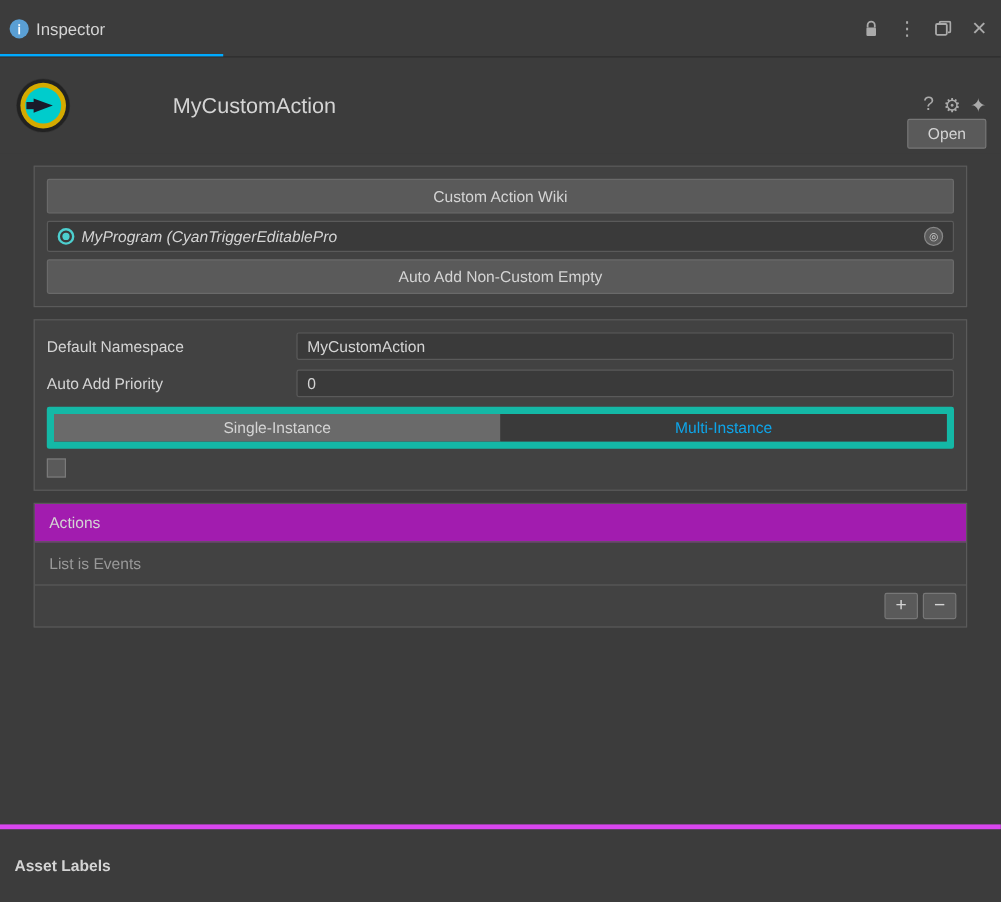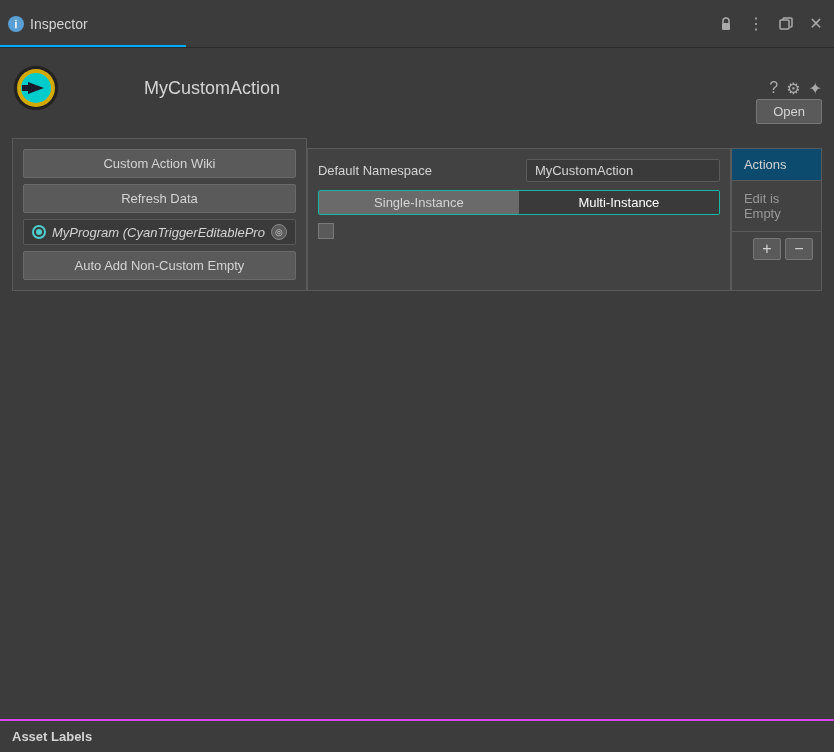--- a/index.html
+++ b/index.html
@@ -114,22 +114,23 @@
       cursor: pointer;
       font-size: 13px;
       border-radius: 2px;
       position: absolute;
       right: 12px;
       bottom: 4px;
     }
 
     
     .main-content {
-      padding: 10px 12px;
-      display: flex;
+      padding: 10px 28px;
+      display: flex;
+      flex-direction: column;
       gap: 0;
     }
 
     .panel {
       background: #424242;
       border: 1px solid #5a5a5a;
       padding: 10px;
       display: flex;
       flex-direction: column;
       gap: 6px;
@@ -190,42 +191,42 @@
       padding: 10px;
       display: flex;
       flex-direction: column;
       gap: 8px;
       margin-top: 10px;
     }
 
     .instance-type-buttons {
       display: flex;
       flex: 1;
-      border: 1px solid #14b8a6;
+      border: 6px solid #14b8a6;
       border-radius: 2px;
       overflow: hidden;
     }
 
     .instance-btn {
       flex: 1;
       padding: 4px 8px;
       text-align: center;
       cursor: pointer;
       font-size: 13px;
       border: none;
     }
 
     .instance-btn.active {
       background: #6a6a6a;
       color: #d4d4d4;
     }
 
     .instance-btn.inactive {
       background: #3a3a3a;
-      color: #ffffff;
+      color: #0ea5e9;
     }
 
     .checkbox {
       width: 16px;
       height: 16px;
       background: #5a5a5a;
       border: 1px solid #7a7a7a;
       display: flex;
       align-items: center;
       justify-content: center;
@@ -234,21 +235,21 @@
 
     
     .actions-panel {
       background: #424242;
       border: 1px solid #5a5a5a;
       margin-top: 10px;
     }
 
     .actions-header {
       padding: 8px 12px;
-      background: #0c4a6e;
+      background: #a21caf;
       border-bottom: 1px solid #5a5a5a;
       font-size: 13px;
       color: #d4d4d4;
     }
 
     .actions-empty {
       padding: 10px 12px;
       color: #999;
       font-size: 13px;
       border-bottom: 1px solid #5a5a5a;
@@ -274,23 +275,23 @@
       justify-content: center;
       border-radius: 2px;
     }
 
     
     .asset-labels {
       position: absolute;
       bottom: 0;
       left: 0;
       right: 0;
-      padding: 8px 12px;
+      padding: 23px 12px;
       background: #3c3c3c;
-      border-top: 2px solid #d946ef;
+      border-top: 4px solid #d946ef;
     }
 
     .asset-labels-title {
       font-size: 13px;
       font-weight: bold;
       color: #d4d4d4;
     }
 
     
     .asset-icon-svg {
@@ -384,56 +385,59 @@
     <span class="header-icon-btn">⚙</span>
     <span class="header-icon-btn">✦</span>
   </div>
   <button class="open-btn">Open</button>
 </div>
 
 <div class="main-content">
 
   <div class="panel">
     <button class="full-btn">Custom Action Wiki</button>
-    <button class="full-btn">Refresh Data</button>
     <div class="field-row">
       <div class="field-value">
         <div class="obj-icon">
           <div class="obj-icon-inner"></div>
         </div>
         <span style="flex:1; overflow:hidden; text-overflow:ellipsis; white-space:nowrap;font-style:italic;">MyProgram (CyanTriggerEditablePro</span>
         <div class="pick-btn">◎</div>
       </div>
     </div>
     <button class="full-btn">Auto Add Non-Custom Empty</button>
   </div>
 
   <div class="props-panel">
 
     <div class="field-row">
       <span class="field-label">Default Namespace</span>
       <input class="field-text-input" type="text" value="MyCustomAction" style="">
     </div>
 
+    <div class="field-row">
+      <span class="field-label">Auto Add Priority</span>
+      <input class="field-text-input" type="number" value="0" style="">
+    </div>
 
     <div class="field-row">
       <div class="instance-type-buttons">
         <button class="instance-btn active">Single-Instance</button>
         <button class="instance-btn inactive">Multi-Instance</button>
       </div>
     </div>
 
     <div class="field-row">
       <div class="checkbox"></div>
     </div>
   </div>
 
   <div class="actions-panel">
     <div class="actions-header">Actions</div>
-    <div class="actions-empty">Edit is Empty</div>
+    <div class="actions-empty">List is Events</div>
     <div class="actions-footer">
       <button class="action-btn">+</button>
       <button class="action-btn">−</button>
     </div>
   </div>
 
 </div>
 
 <div class="asset-labels">
   <span class="asset-labels-title">Asset Labels</span>

